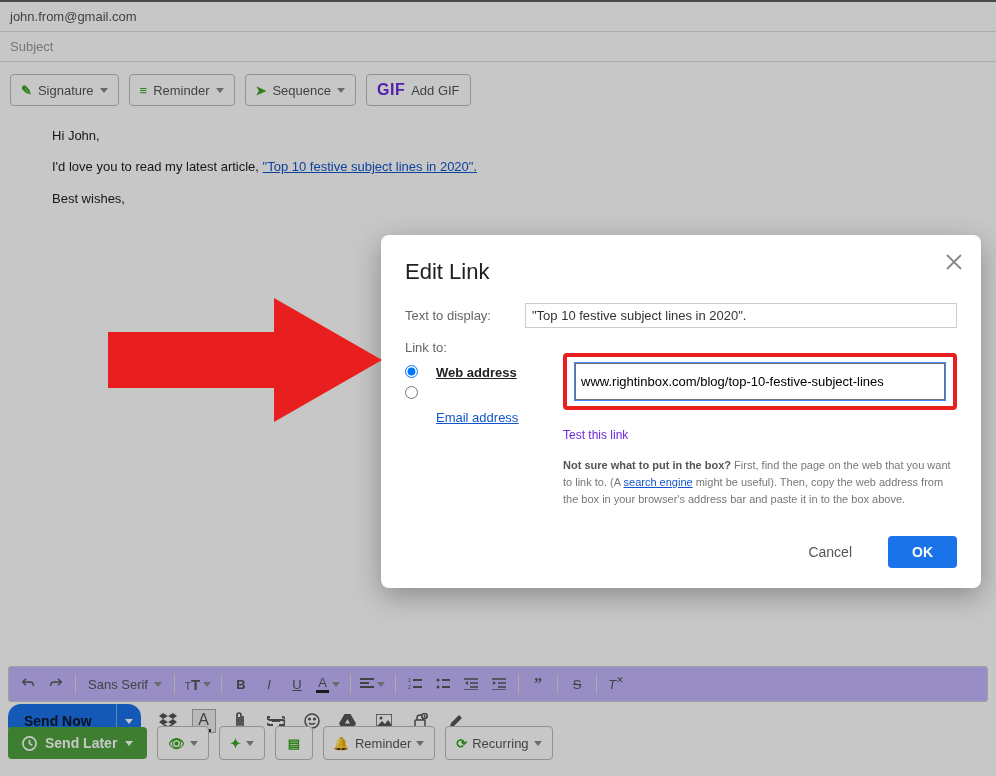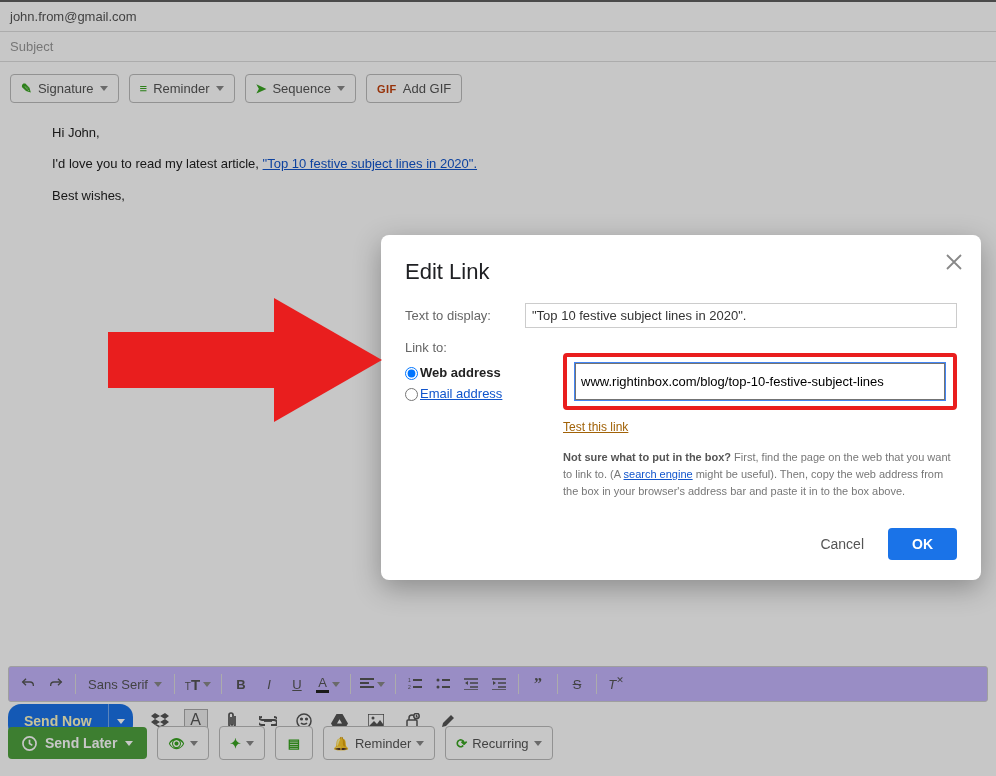--- a/index.html
+++ b/index.html
@@ -3,33 +3,33 @@
 <meta charset="utf-8">
 <style>
   * { box-sizing: border-box; margin: 0; padding: 0; }
   body { font-family: Arial, Helvetica, sans-serif; width: 996px; height: 776px; background: #f0f0f0; position: relative; overflow: hidden; border-top: 2px solid #4a4a4a; }
   .overlay { position:absolute; inset:0; background: rgba(0,0,0,0.22); z-index:40; pointer-events:none; }
   .compose { position:absolute; inset:0; background:#fff; }
   .field-row { border-bottom:1px solid #ddd; padding:7px 10px; font-size:13px; color:#555; }
   .toolbar-btns { padding:12px 10px 4px 10px; display:flex; gap:10px; }
   .ri-btn { border:1px solid #bbb; border-radius:4px; background:#fff; padding:6px 10px; font-size:13px; color:#555; display:flex; align-items:center; gap:6px; cursor:pointer; }
   .ri-btn .ic { color:#3aa522; font-weight:bold; }
-  .ri-btn .gif { color:#c2410c; font-weight:bold; letter-spacing:0.5px; font-size:11px; }
+  .ri-btn .gif { color:#6d28d9; font-weight:bold; letter-spacing:0.5px; font-size:16px; }
   .caret { width:0; height:0; border-left:4px solid transparent; border-right:4px solid transparent; border-top:5px solid #888; display:inline-block; }
   .body-area { padding:14px 10px 4px 10px; font-size:13px; color:#222; line-height:1.8;margin-left:42px; }
   .body-area a { color:#1155cc; text-decoration:underline; }
 
   .format-bar { position:absolute; bottom:74px; left:8px; right:8px; border:1px solid #ccc; border-radius:3px; background:#c4b5fd; padding:4px 6px; display:flex; align-items:center; gap:2px; font-size:13px; color:#555; }
   .format-bar .sep { width:1px; height:20px; background:#ddd; margin:0 4px; }
   .format-bar .fbtn { min-width:26px; height:26px; display:flex; align-items:center; justify-content:center; cursor:pointer; border-radius:3px; color:#555; }
   .format-bar .fbtn svg { display:block; }
   .fontname { display:flex; align-items:center; gap:6px; padding:0 6px; cursor:pointer; }
 
   .bottom-row1 { position:absolute; bottom:38px; left:8px; right:8px; display:flex; align-items:center; gap:8px; }
-  .send-now { background:#1a73e8; color:#fef9c3; border-radius:13px; display:flex; overflow:hidden; }
+  .send-now { background:#1a73e8; color:#0f172a; border-radius:13px; display:flex; overflow:hidden;gap:8px; }
   .send-now .main { padding:9px 16px; font-size:14px; font-weight:bold; cursor:pointer; }
   .send-now .drop { border-left:1px solid rgba(255,255,255,0.4); padding:9px 8px; cursor:pointer; display:flex; align-items:center; }
   .send-now .drop .dc { width:0;height:0;border-left:4px solid transparent;border-right:4px solid transparent;border-top:5px solid #fff; }
   .ic-row { display:flex; align-items:center; gap:14px; color:#555; margin-left:8px; }
   .ic-row .ib { cursor:pointer; display:flex; align-items:center; justify-content:center; width:22px; height:22px; }
   .sel { outline:1px solid #aaa; background:#eee; }
 
   .bottom-row2 { position:absolute; bottom:0; left:8px; right:8px; display:flex; align-items:center; gap:10px; padding-bottom:16px; }
   .send-later { background:#4fa23e; color:#fff; border-radius:4px; padding:8px 14px; font-size:14px; font-weight:bold; cursor:pointer; display:flex; align-items:center; gap:8px; }
   .green-btn { border:1px solid #bbb; background:#fff; border-radius:4px; min-width:38px; height:34px; display:flex; align-items:center; justify-content:center; cursor:pointer; gap:5px; font-size:13px; color:#555; padding:0 10px; }
@@ -38,31 +38,31 @@
 
   
   .dialog { position:absolute; z-index:50; left:381px; top:233px; width:600px; background:#fff; border-radius:8px; box-shadow:0 8px 28px rgba(0,0,0,0.3); padding:24px 24px 20px 24px; }
   .dialog h2 { font-family: "Google Sans", Arial, sans-serif; font-weight:400; font-size:22px; color:#202124; margin-bottom:18px; }
   .close-x { position:absolute; right:18px; top:18px; color:#888; cursor:pointer; }
   .row { display:flex; align-items:center; gap:12px; margin-bottom:10px; font-size:13px; color:#666; }
   .row label.lab { width:108px; flex-shrink:0; }
   .row input[type=text] { flex:1; border:1px solid #ccc; padding:4px 6px; font-size:13px; color:#333; }
   .linkto-block { display:flex; gap:28px; align-items:flex-start; }
   .radios { width:130px; font-size:13px; color:#222; }
-  .radios .ritem { display:flex; align-items:flex-end; gap:2px; margin:6px 0; }
+  .radios .ritem { display:flex; align-items:flex-start; gap:18px; margin:6px 0;text-decoration:underline; }
   .radios .ritem.sel-r { font-weight:bold; }
-  .radios .ritem a { color:#1155cc; text-decoration:underline; font-weight:normal; }
+  .radios .ritem a { color:#1155cc; text-decoration:underline; font-weight:normal;margin-top:24px; }
   .right-col { flex:1; }
   .url-box-wrap { border:4px solid #e91e1e; padding:6px 8px; border-radius:4px; margin-top:-6px; }
   .url-box { width:100%; border:1px solid #737373; padding:10px 5px; font-size:13px; outline:1px solid #4285f4; outline-offset:0; }
-  .test-link { font-size:12px; color:#a16207; text-decoration:underline; margin-top:10px; display:inline-block; cursor:pointer; }
+  .test-link { font-size:12px; color:#6d28d9; margin-top:18px; display:inline-block; cursor:pointer; }
   .hint { font-size:11px; color:#777; line-height:1.55; margin-top:14px; }
   .hint b { color:#555; }
   .hint a { color:#1155cc; text-decoration:underline; }
-  .dlg-actions { display:flex; justify-content:flex-end; gap:10px; margin-top:28px; }
+  .dlg-actions { display:flex; justify-content:flex-end; gap:22px; margin-top:28px; }
   .btn-cancel { background:transparent; border:none; color:#555; font-size:14px; padding:8px 14px; cursor:pointer; }
   .btn-ok { background:#1a73e8; color:#fff; border:none; border-radius:4px; font-size:14px; font-weight:bold; padding:8px 24px; cursor:pointer; }
 
   
   .arrow { position:absolute; z-index:60; left:108px; top:302px; }
   .arrow .shaft { position:absolute; left:0; top:28px; width:170px; height:56px; background:#e91e1e; }
   .arrow .head { position:absolute; left:166px; top:-6px; width:0; height:0; border-top:62px solid transparent; border-bottom:62px solid transparent; border-left:108px solid #e91e1e; }
 </style>
 </head>
 <body>

